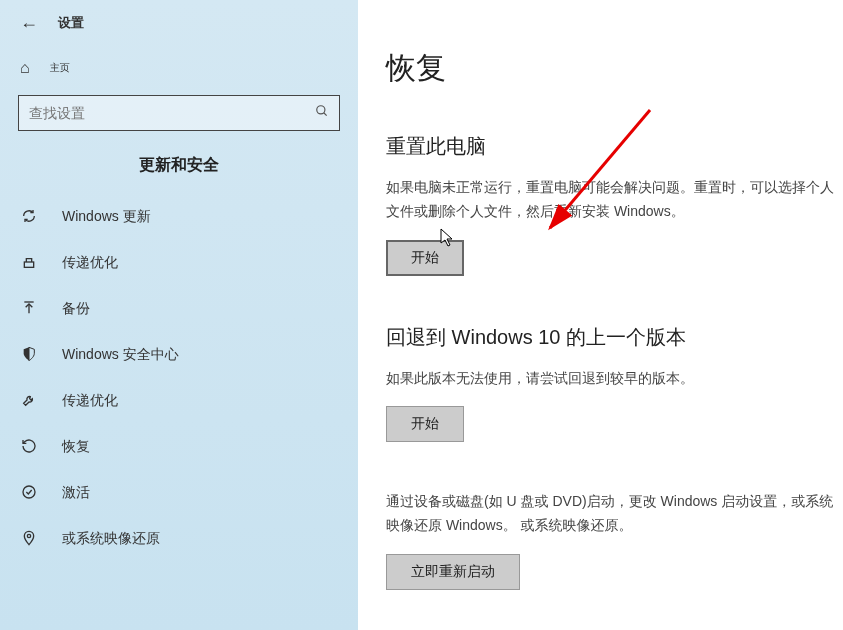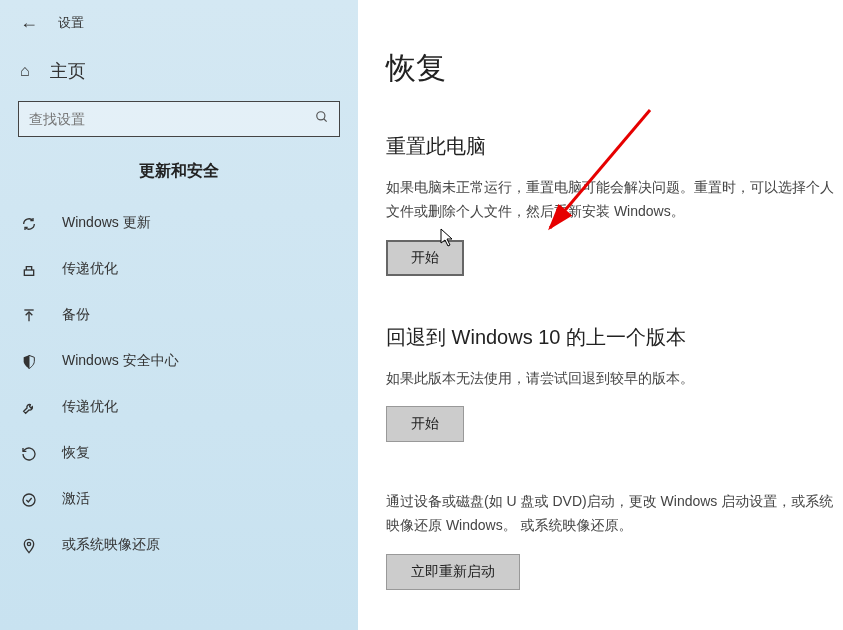--- a/index.html
+++ b/index.html
@@ -29,33 +29,34 @@
       gap: 20px;
     }
     .back-btn {
       font-size: 18px;
       color: #333;
       cursor: pointer;
     }
     .settings-title {
       font-size: 13px;
       color: #333;
+      font-weight: bold;
     }
     .home-row {
       display: flex;
       align-items: center;
       padding: 10px 20px 18px 20px;
       gap: 20px;
     }
     .home-icon {
       font-size: 16px;
       color: #333;
     }
     .home-label {
-      font-size: 18px;
+      font-size: 10px;
       color: #333;
     }
     .search-box {
       margin: 0 18px 24px 18px;
       border: 1px solid #444;
       background: rgba(255,255,255,0.4);
       display: flex;
       align-items: center;
       padding: 8px 10px;
       height: 36px;
@@ -74,21 +75,21 @@
     }
     .category-title {
       font-size: 16px;
       font-weight: 600;
       color: #222;
       padding: 0 20px 18px 20px;
       text-align: center;
     }
     .nav-item {
       display: flex;
-      align-items: flex-end;
+      align-items: flex-start;
       padding: 14px 20px;
       gap: 24px;
       cursor: pointer;
       font-size: 14px;
       color: #333;
     }
     .nav-icon {
       width: 18px;
       display: flex;
       justify-content: center;

